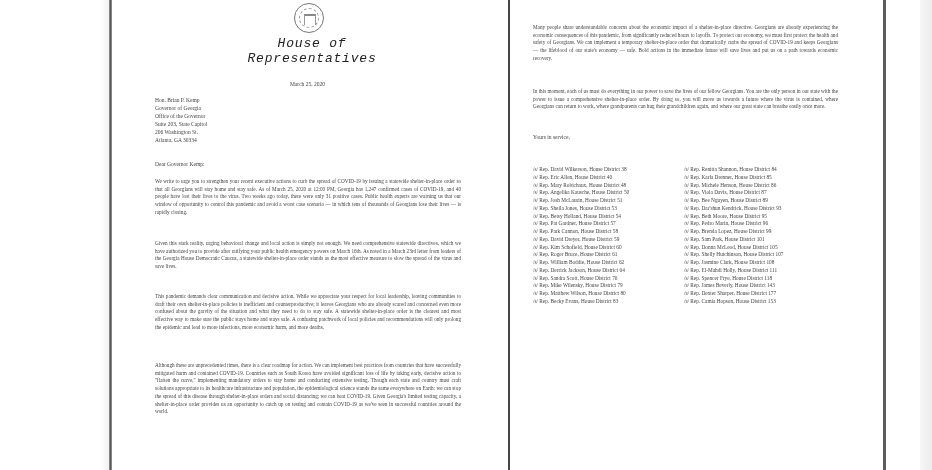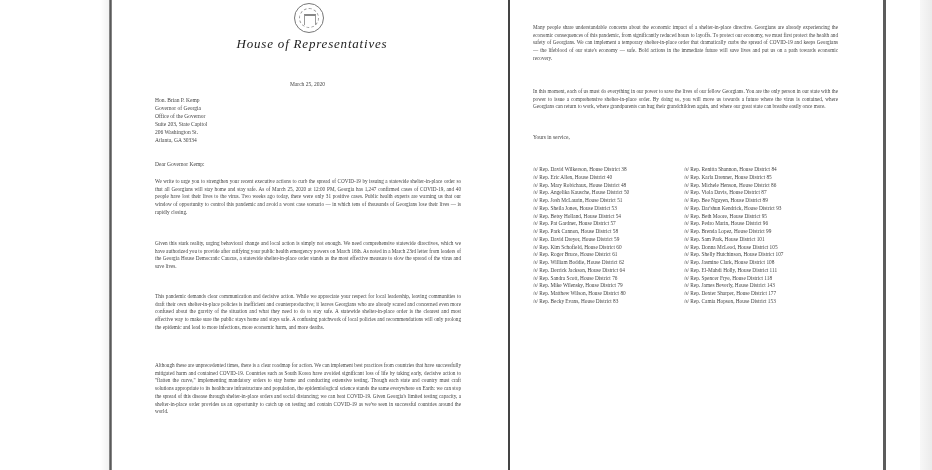--- a/index.html
+++ b/index.html
@@ -37,21 +37,21 @@
   .seal::before {
     content: ""; position: absolute; left: 4px; top: 4px; right: 4px; bottom: 4px;
     border-radius: 50%; border: 1px dashed #999;
   }
   .seal::after {
     content: ""; position: absolute; left: 9px; top: 10px; width: 10px; height: 9px;
     border-top: 2px solid #888; border-left: 1px solid #999; border-right: 1px solid #999;
   }
   .house-title {
     position: absolute; left: 232px; top: 36px; width: 160px; text-align: center;
-    font-family: Liberation Serif, serif; font-style: italic;
+    font-family: Liberation Mono, monospace; font-style: italic;
     font-size: 13px; letter-spacing: 0.8px; color: #222;
   }
   .date {
     position: absolute; left: 290px; top: 81px; font-size: 5.5px; color: #444;
   }
   .address {
     position: absolute; left: 155px; top: 96px; font-size: 5.5px; line-height: 8px; color: #444;
   }
   .address div { white-space: nowrap; }
   .salutation {

